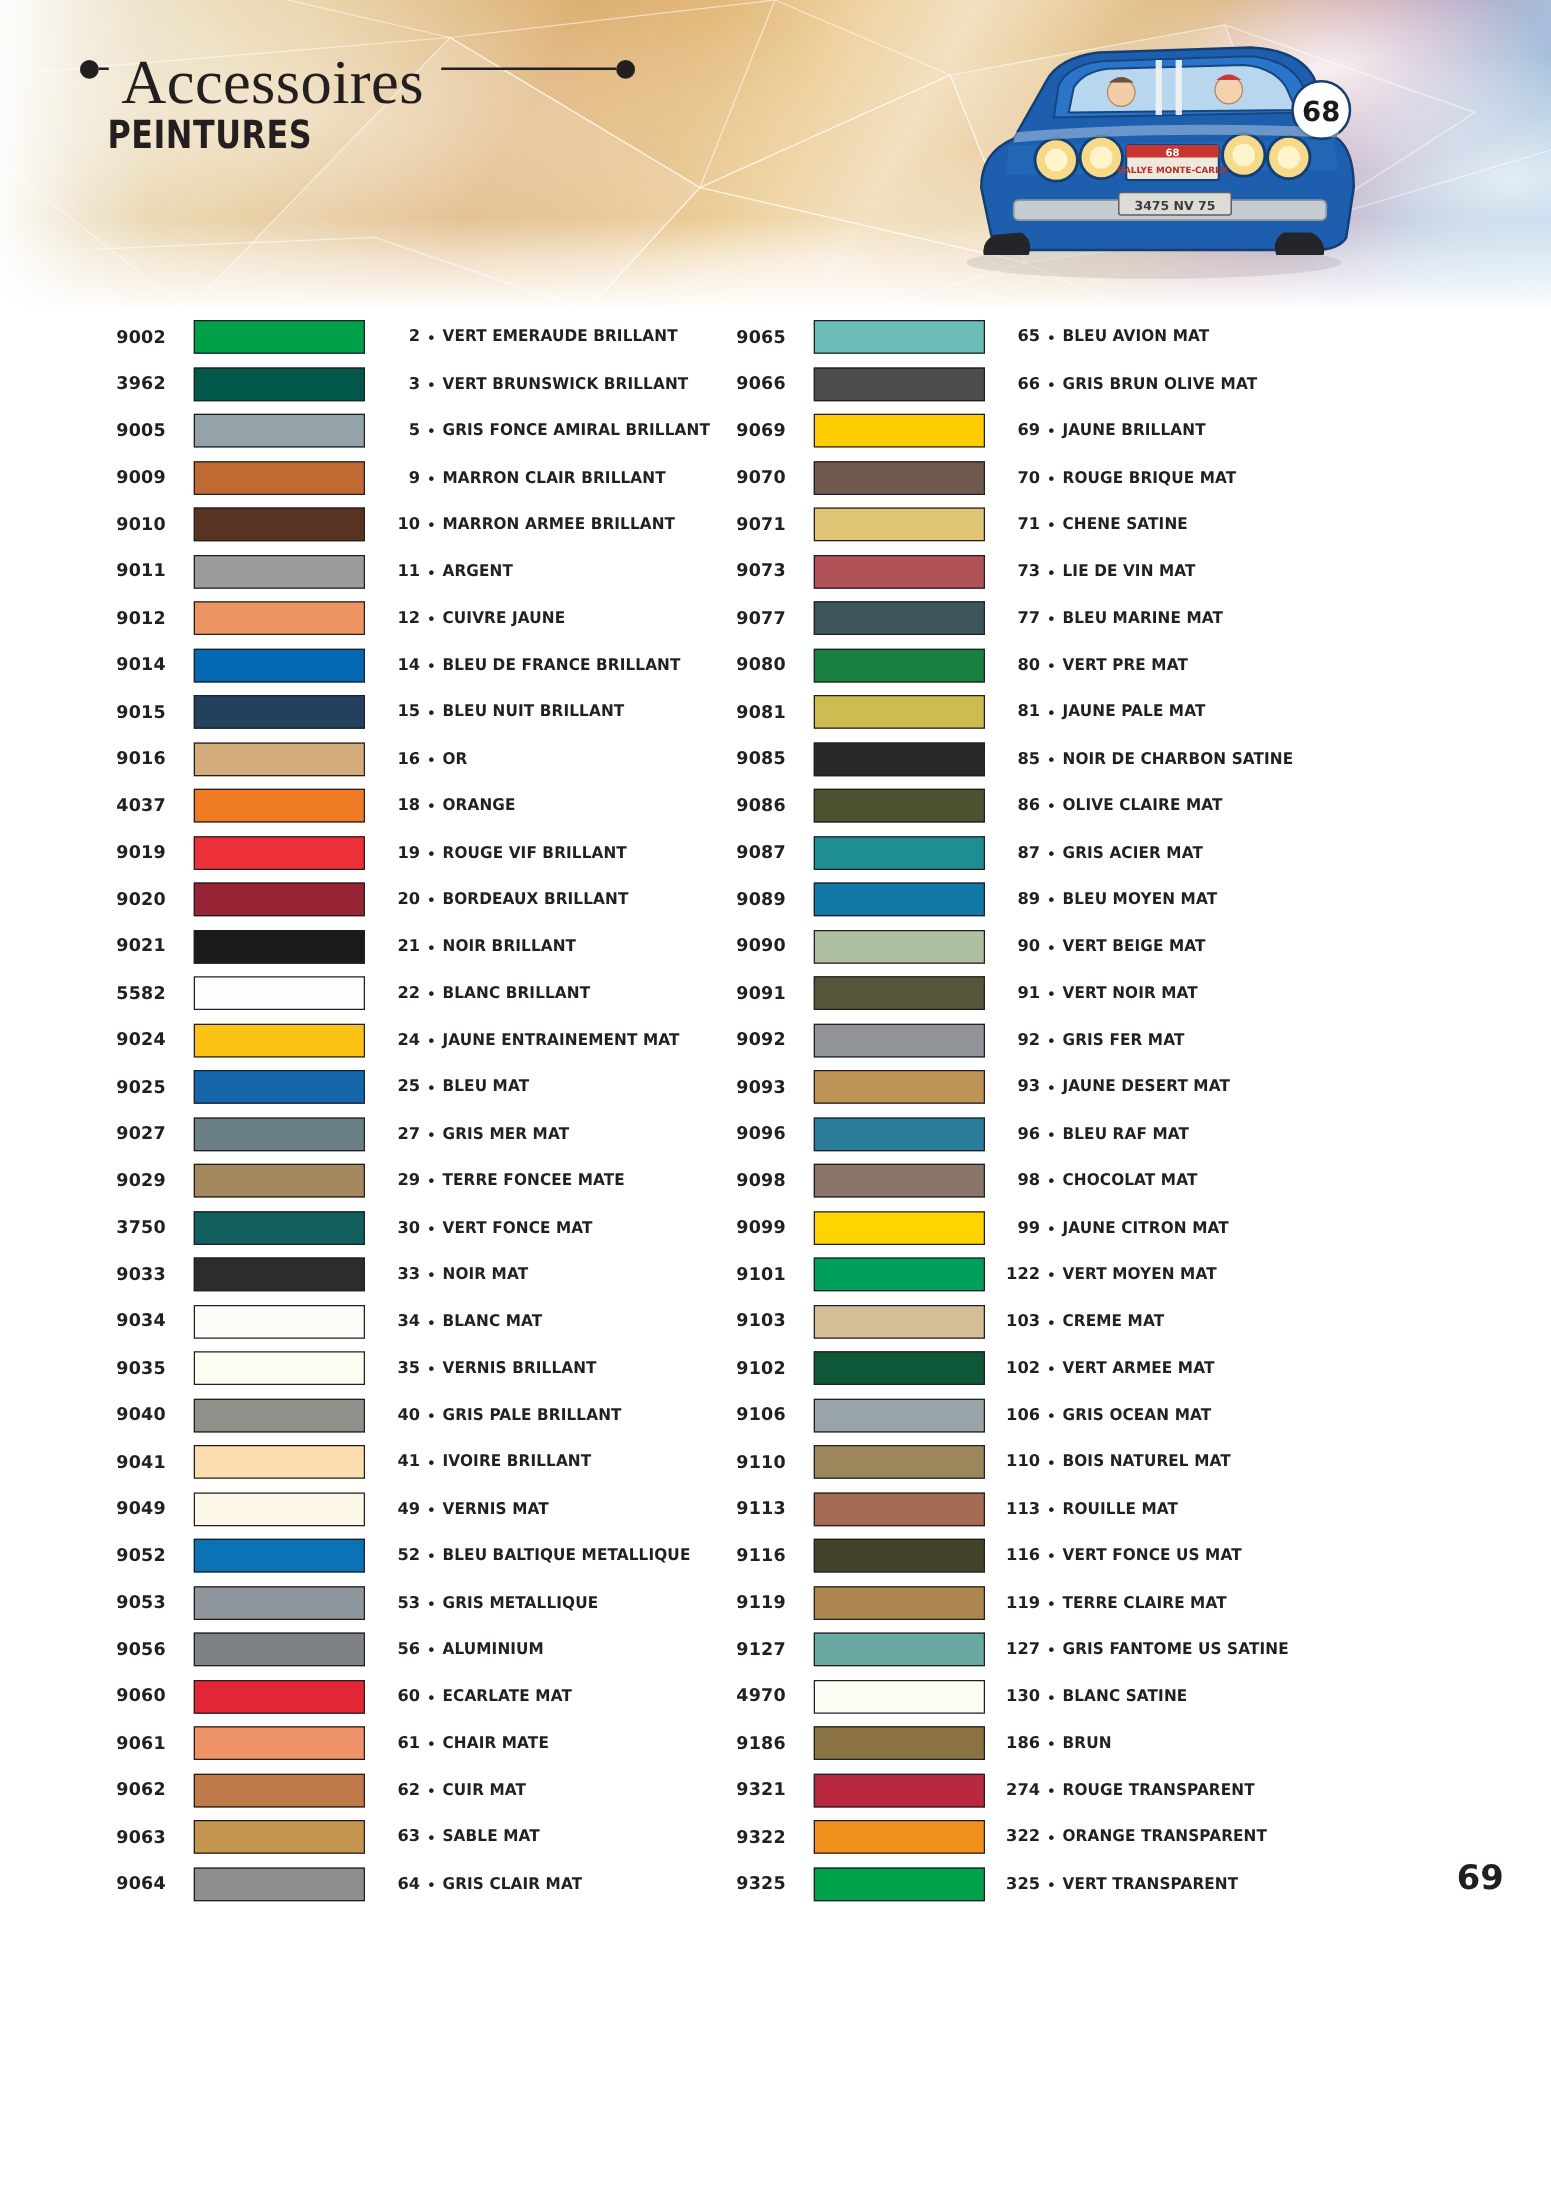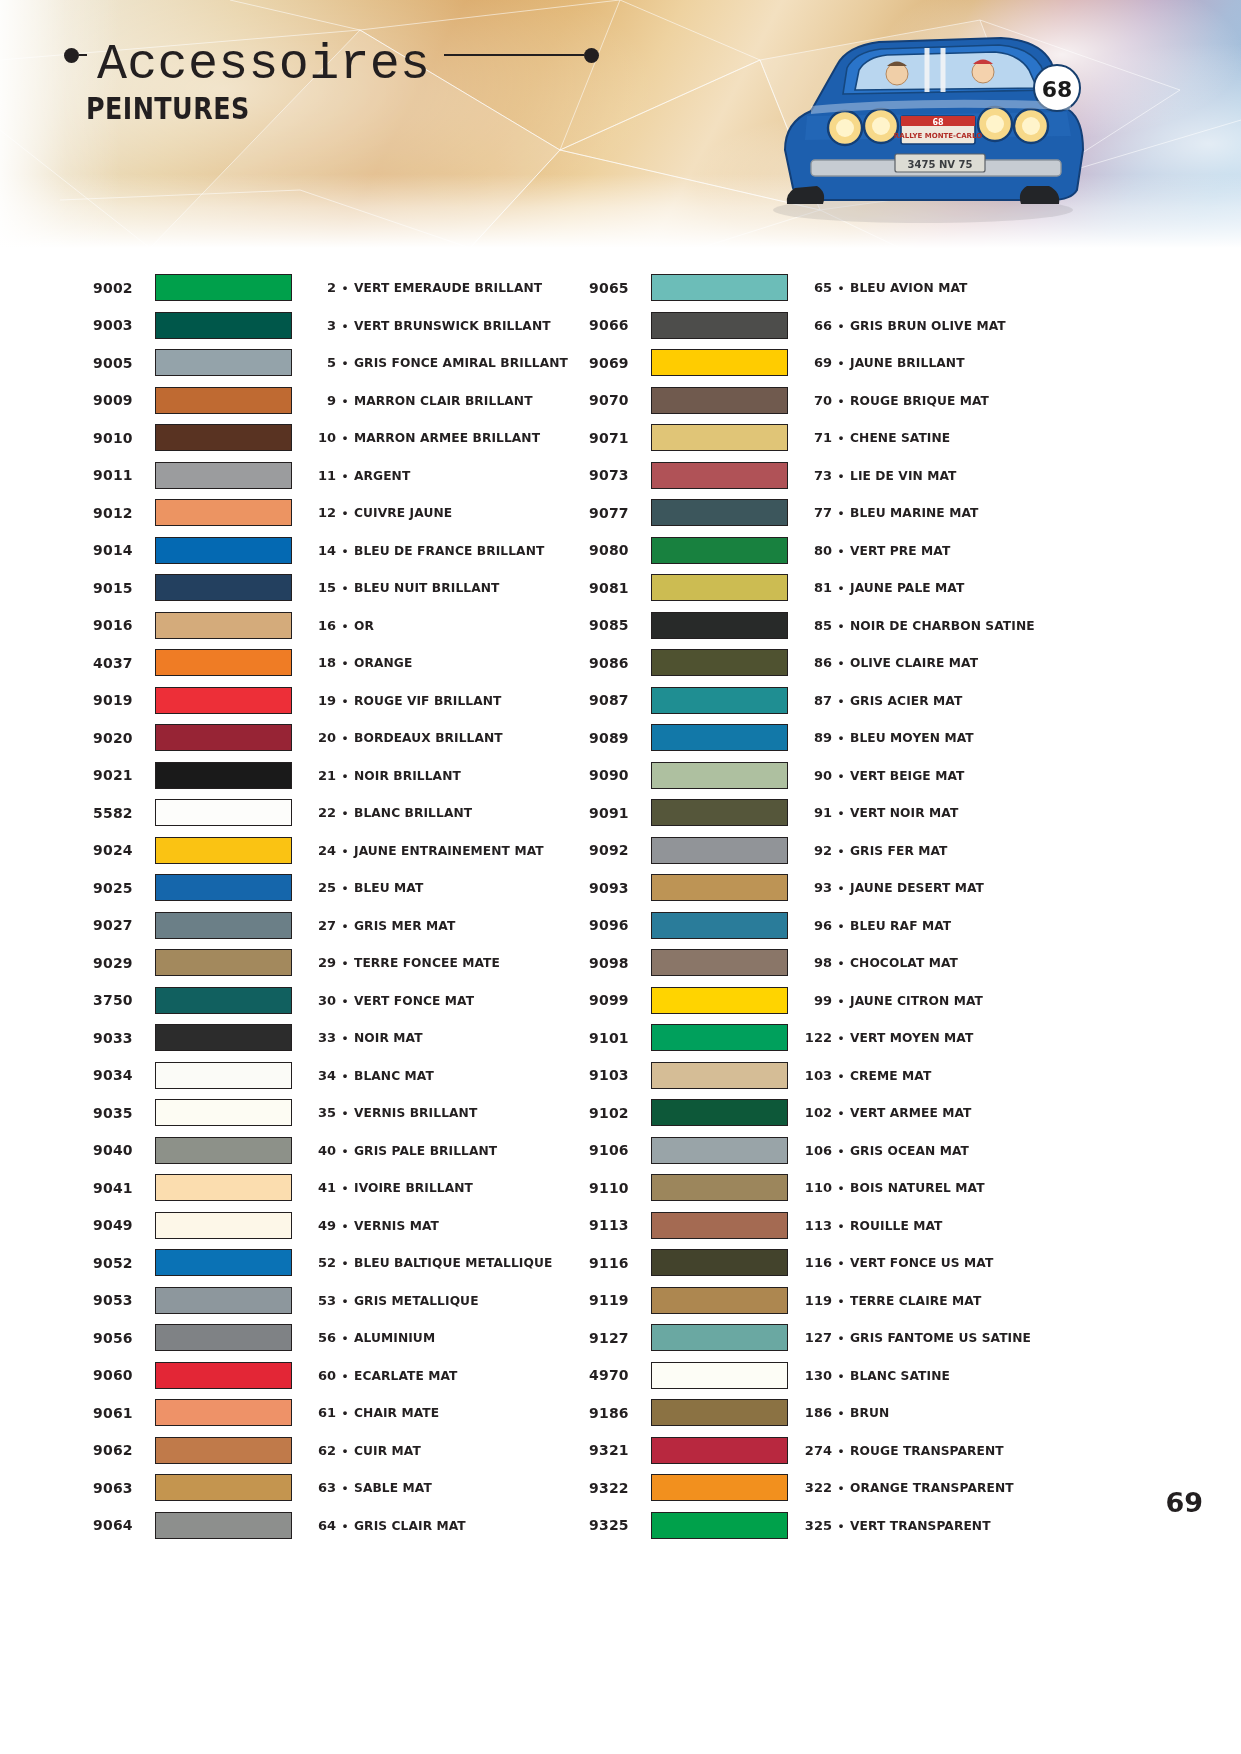--- a/index.html
+++ b/index.html
@@ -85,21 +85,21 @@
     flex: 0 0 auto;
   }
   .title-rule {
     height: 2px;
     background: #231f20;
     flex: 0 0 auto;
   }
   #rule-left { width: 8px; }
   #rule-right { width: 140px; }
   #title-main {
-    font-family: Liberation Mono, monospace;
+    font-family: Liberation Serif, serif;
     font-size: 50px;
     font-weight: 300;
     color: #231f20;
     letter-spacing: 0.3px;
     line-height: 1;
     padding: 0 14px 0 10px;
     white-space: nowrap;
     margin-top: 19px;
   }
   #title-sub {
@@ -114,21 +114,21 @@
     transform-origin: left center;
     white-space: nowrap;
   }
 
   
   #car-art { position: absolute; right: 150px; top: 10px; z-index: 7; }
 
   
   #color-table {
     position: absolute;
-    left: 0; top: 269px;
+    left: 0; top: 251px;
     width: 1089px;
     display: flex;
   }
   .color-column {
     width: 496px;
     display: flex;
     flex-direction: column;
   }
   #column-left  { margin-left: 93px; }
   #column-right { margin-left: 0px;  }
@@ -288,21 +288,21 @@
 <div id="color-table">
   <div class="color-column" id="column-left">
       <div class="color-row">
         <span class="row-code">9002</span>
         <span class="row-swatch" style="background: rgb(0, 160, 75);"></span>
         <span class="row-num">2</span>
         <span class="row-bullet">•</span>
         <span class="row-name">VERT EMERAUDE BRILLANT</span>
       </div>
       <div class="color-row">
-        <span class="row-code">9003</span>
+        <span class="row-code">3962</span>
         <span class="row-swatch" style="background: rgb(0, 87, 74);"></span>
         <span class="row-num">3</span>
         <span class="row-bullet">•</span>
         <span class="row-name">VERT BRUNSWICK BRILLANT</span>
       </div>
       <div class="color-row">
         <span class="row-code">9005</span>
         <span class="row-swatch" style="background: rgb(148, 163, 170);"></span>
         <span class="row-num">5</span>
         <span class="row-bullet">•</span>

